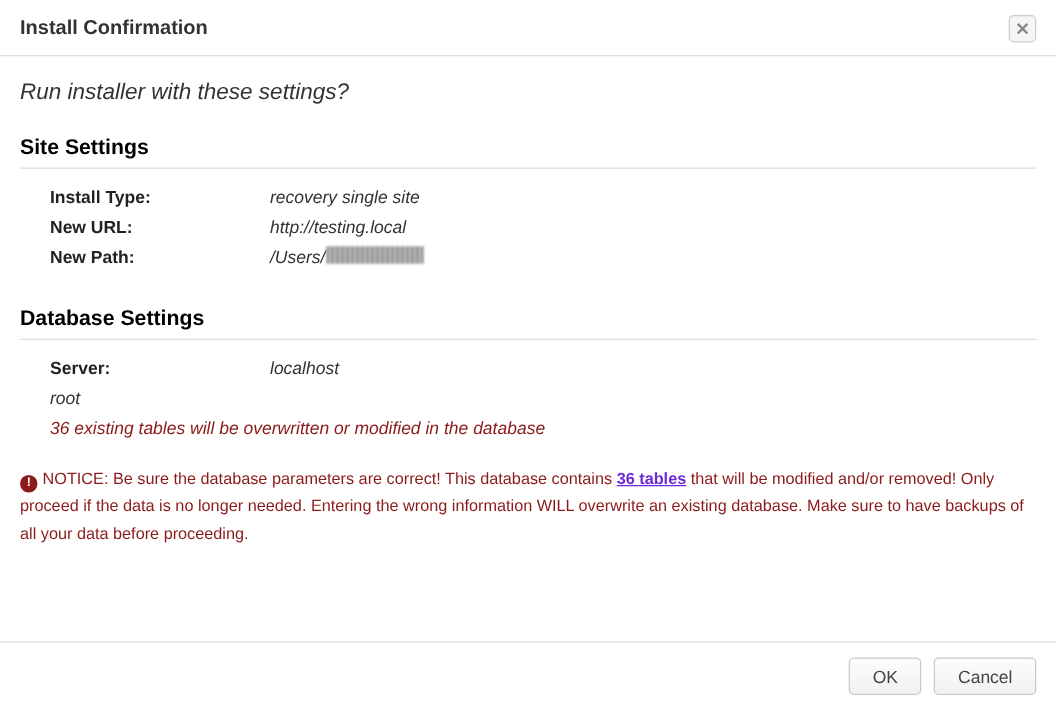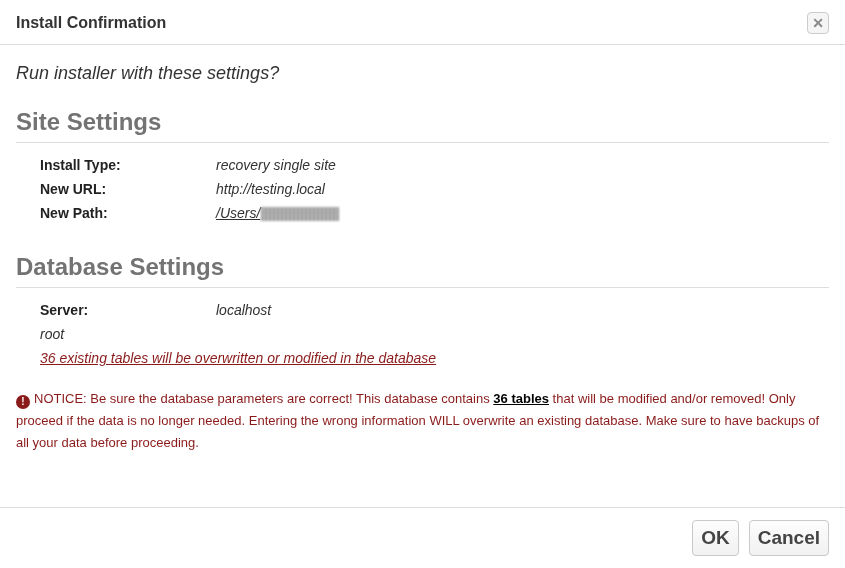--- a/index.html
+++ b/index.html
@@ -48,22 +48,22 @@
       overflow: auto;
     }
     .prompt {
       font-style: italic;
       font-size: 18px;
       color: #333;
       margin-bottom: 24px;
     }
     .section-heading {
       font-weight: bold;
-      font-size: 24px;
-      color: #737373;
+      font-size: 17px;
+      color: #000000;
       margin-bottom: 6px;
     }
     .section-divider {
       border: none;
       border-top: 1px solid #ddd;
       margin-bottom: 10px;
     }
     .kv-table {
       margin-left: 24px;
       margin-bottom: 28px;
@@ -79,27 +79,25 @@
       width: 176px;
       flex-shrink: 0;
     }
     .kv-value {
       font-style: italic;
       font-size: 14px;
       color: #333;
     }
     .kv-value.warn {
       color: #8b1a1a;
-      text-decoration: underline;
     }
     .path-val {
       display: inline-flex;
-      align-items: flex-end;
+      align-items: flex-start;
       gap: 0;
-      text-decoration: underline;
     }
     .path-redact {
       display: inline-block;
       width: 78px;
       height: 14px;
       background: repeating-linear-gradient(90deg,#999 0 2px,#bbb 2px 4px);
       filter: blur(1px);
       margin: 0 1px;
       vertical-align: middle;
     }
@@ -117,41 +115,40 @@
       background: #8b1a1a;
       color: #fff;
       align-items: center;
       justify-content: center;
       font-size: 10px;
       font-weight: bold;
       margin-right: 4px;
       vertical-align: -2px;
     }
     .notice a {
-      color: #000000;
+      color: #6d28d9;
       font-weight: bold;
       text-decoration: underline;
     }
     .footer {
       border-top: 1px solid #ddd;
       padding: 12px 16px;
       display: flex;
       justify-content: flex-end;
       gap: 10px;
     }
     .btn {
       font-family: inherit;
-      font-size: 19px;
+      font-size: 14px;
       color: #444;
       background: linear-gradient(#fdfdfd,#f1f1f1);
       border: 1px solid #c9c9c9;
       border-radius: 4px;
-      padding: 6px 8px;
+      padding: 6px 18px;
       cursor: pointer;
-      font-weight: bold;
     }
   </style>
 </head>
 <body>
 
 <div class="dialog">
 
   <div class="header">
     <div class="header-title">Install Confirmation</div>
     <div class="close-btn">

